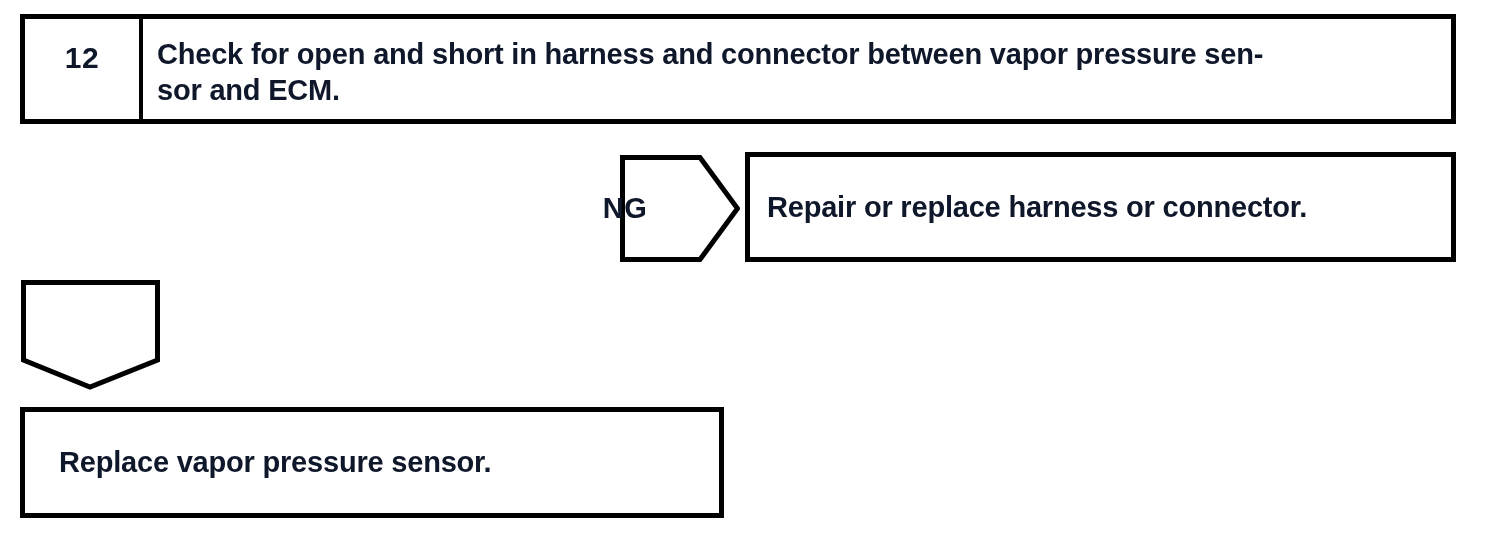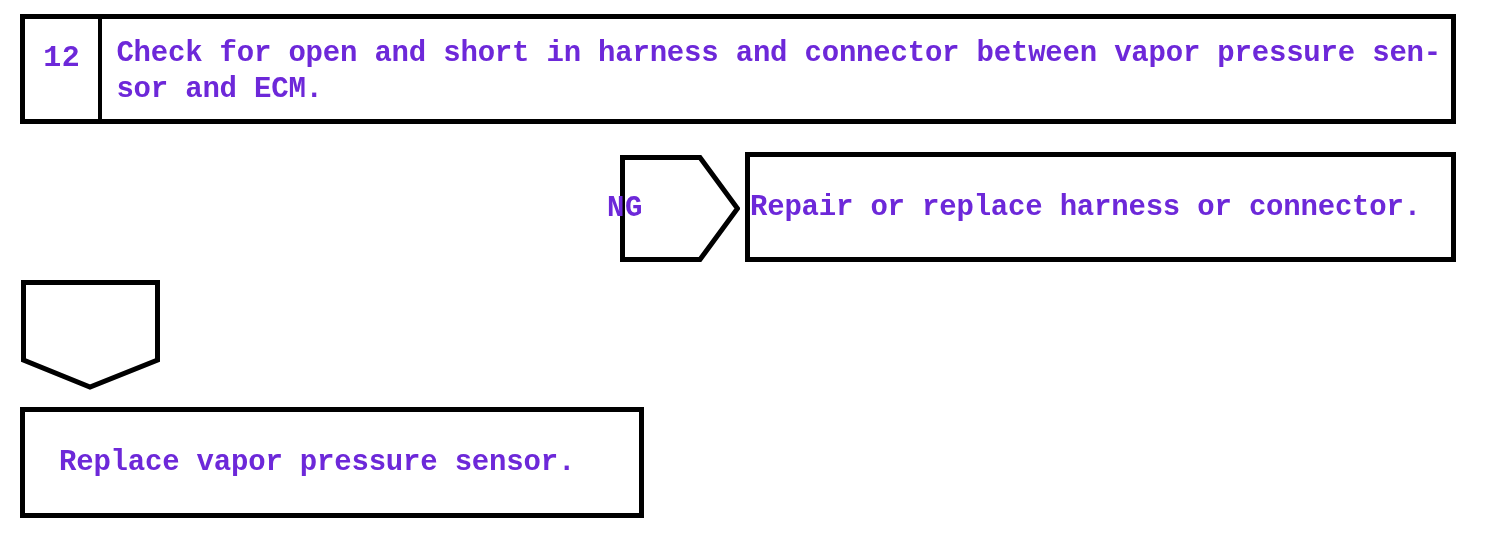--- a/index.html
+++ b/index.html
@@ -5,23 +5,23 @@
   html, body {
     margin: 0;
     padding: 0;
     background: #ffffff;
   }
   .canvas {
     position: relative;
     width: 1504px;
     height: 534px;
     background: #ffffff;
-    font-family: Liberation Mono, monospace;
+    font-family: Liberation Sans, sans-serif;
     font-weight: bold;
-    color: #6d28d9;
+    color: #0f172a;
     overflow: hidden;
   }
 
   
   .step-box {
     position: absolute;
     left: 20px;
     top: 14px;
     width: 1436px;
     height: 110px;
@@ -64,25 +64,26 @@
     background: #fff;
     font-size: 29px;
     letter-spacing: -0.2px;
     white-space: nowrap;
   }
   .ng-action-box {
     left: 745px;
     top: 152px;
     width: 711px;
     height: 110px;
+    padding-left: 17px;
   }
   .ok-action-box {
     left: 20px;
     top: 407px;
-    width: 624px;
+    width: 704px;
     height: 111px;
     padding-left: 34px;
   }
 
   
   .connector-svg {
     position: absolute;
     display: block;
   }
   .ng-connector-svg { left: 620px; top: 155px; }

